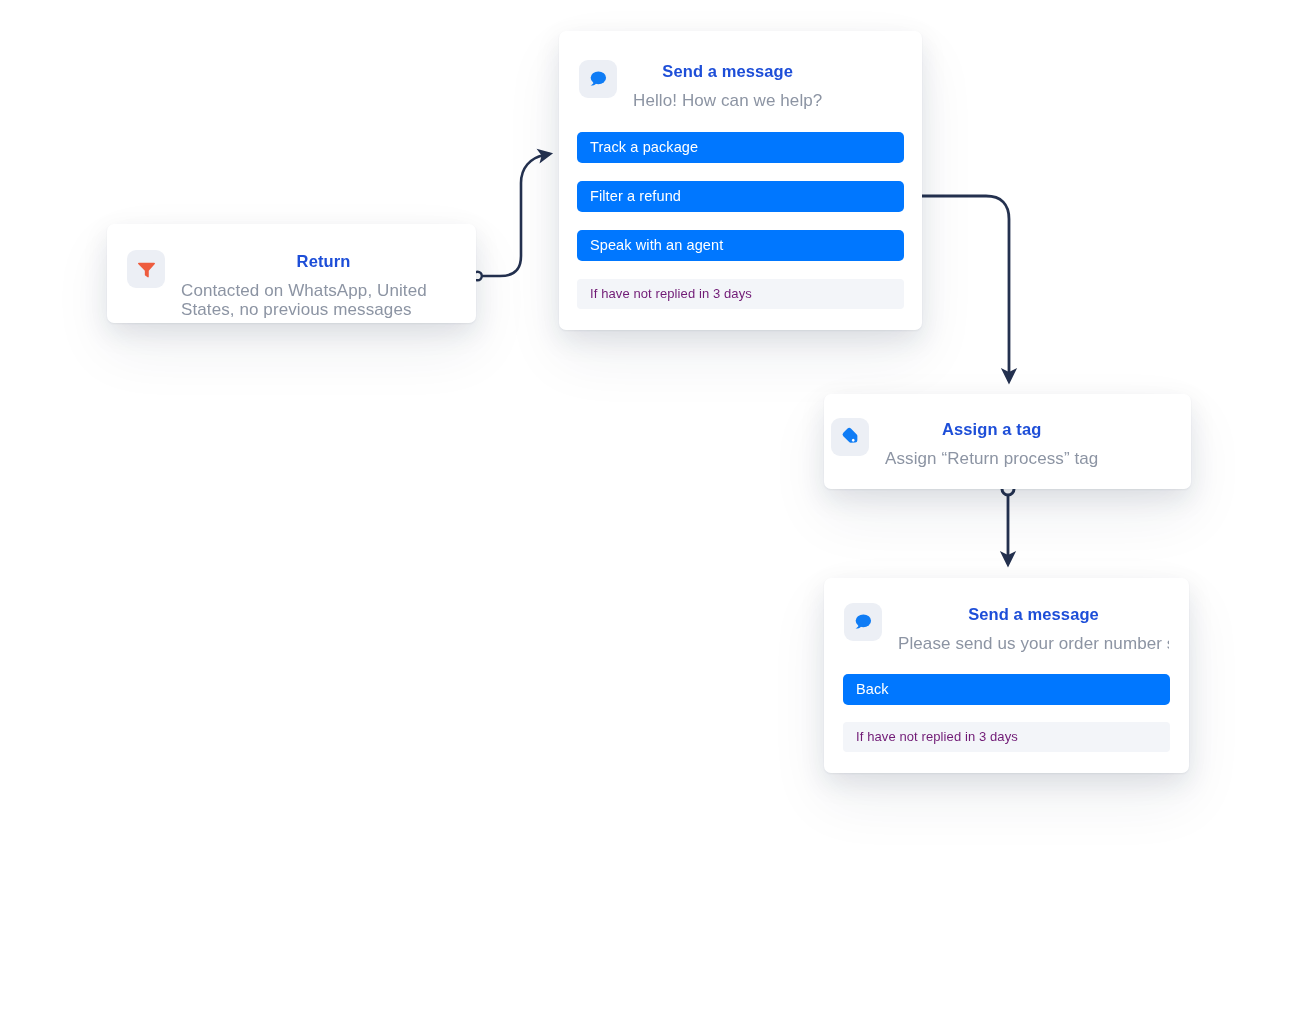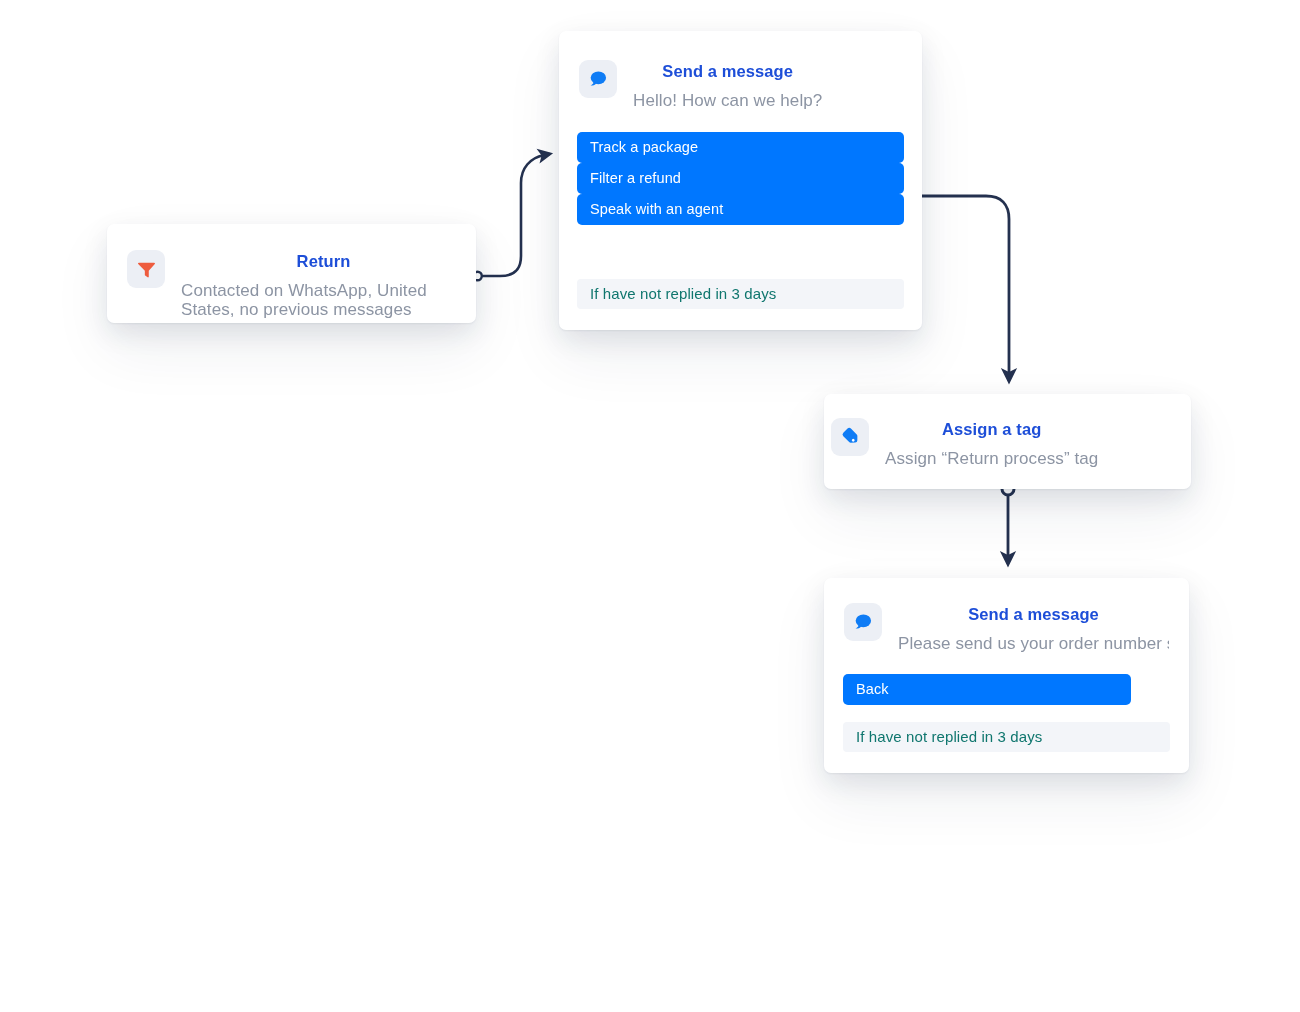--- a/index.html
+++ b/index.html
@@ -101,22 +101,22 @@
     letter-spacing: .1px;
     box-sizing: border-box;
     overflow: hidden;
     white-space: nowrap;
   }
 
   .delay {
     height: 30px;
     border-radius: 4px;
     background: #f3f5f9;
-    color: #0f766e;
-    font-size: 15px;
+    color: #701a75;
+    font-size: 13px;
     line-height: 30px;
     padding: 0 13px;
     letter-spacing: .1px;
     box-sizing: border-box;
     white-space: nowrap;
   }
 
   
   #card-filter {
     left: 107px;
@@ -221,21 +221,21 @@
           <ellipse cx="12.4" cy="10.7" rx="8.4" ry="7" fill="#0f7cf5"></ellipse>
           <path d="M7.4 15.6 C6.6 17.4 5.2 18.6 3.9 19.2 C6.2 19.3 8.6 18.4 10.1 16.8 Z" fill="#0f7cf5"></path>
         </svg>
       </div>
       <div class="head-text">
         <div class="card-title">Send a message</div>
         <div class="card-sub">Hello! How can we help?</div>
       </div>
     </div>
 
-    <div class="choice-stack" style="left:18px; top:101px; width:327px; ">
+    <div class="choice-stack" style="left:18px; top:101px; width:327px; gap:18px;">
       <div class="choice">Track a package</div>
       <div class="choice">Filter a refund</div>
       <div class="choice">Speak with an agent</div>
     </div>
 
     <div class="delay" style="position:absolute; left:18px; top:248px; width:327px;">If have not replied in 3 days</div>
   </div>
 
   <div class="card" id="card-tag">
     <div class="card-head">
@@ -265,20 +265,20 @@
           <ellipse cx="12.4" cy="10.7" rx="8.4" ry="7" fill="#0f7cf5"></ellipse>
           <path d="M7.4 15.6 C6.6 17.4 5.2 18.6 3.9 19.2 C6.2 19.3 8.6 18.4 10.1 16.8 Z" fill="#0f7cf5"></path>
         </svg>
       </div>
       <div class="head-text">
         <div class="card-title">Send a message</div>
         <div class="card-sub clip">Please send us your order number so that...</div>
       </div>
     </div>
 
-    <div class="choice-stack" style="left:19px; top:96px; width:288px;">
+    <div class="choice-stack" style="left:19px; top:96px; width:327px;">
       <div class="choice">Back</div>
     </div>
 
     <div class="delay" style="position:absolute; left:19px; top:144px; width:327px;">If have not replied in 3 days</div>
   </div>
 
 </div>
 
 </body></html>

